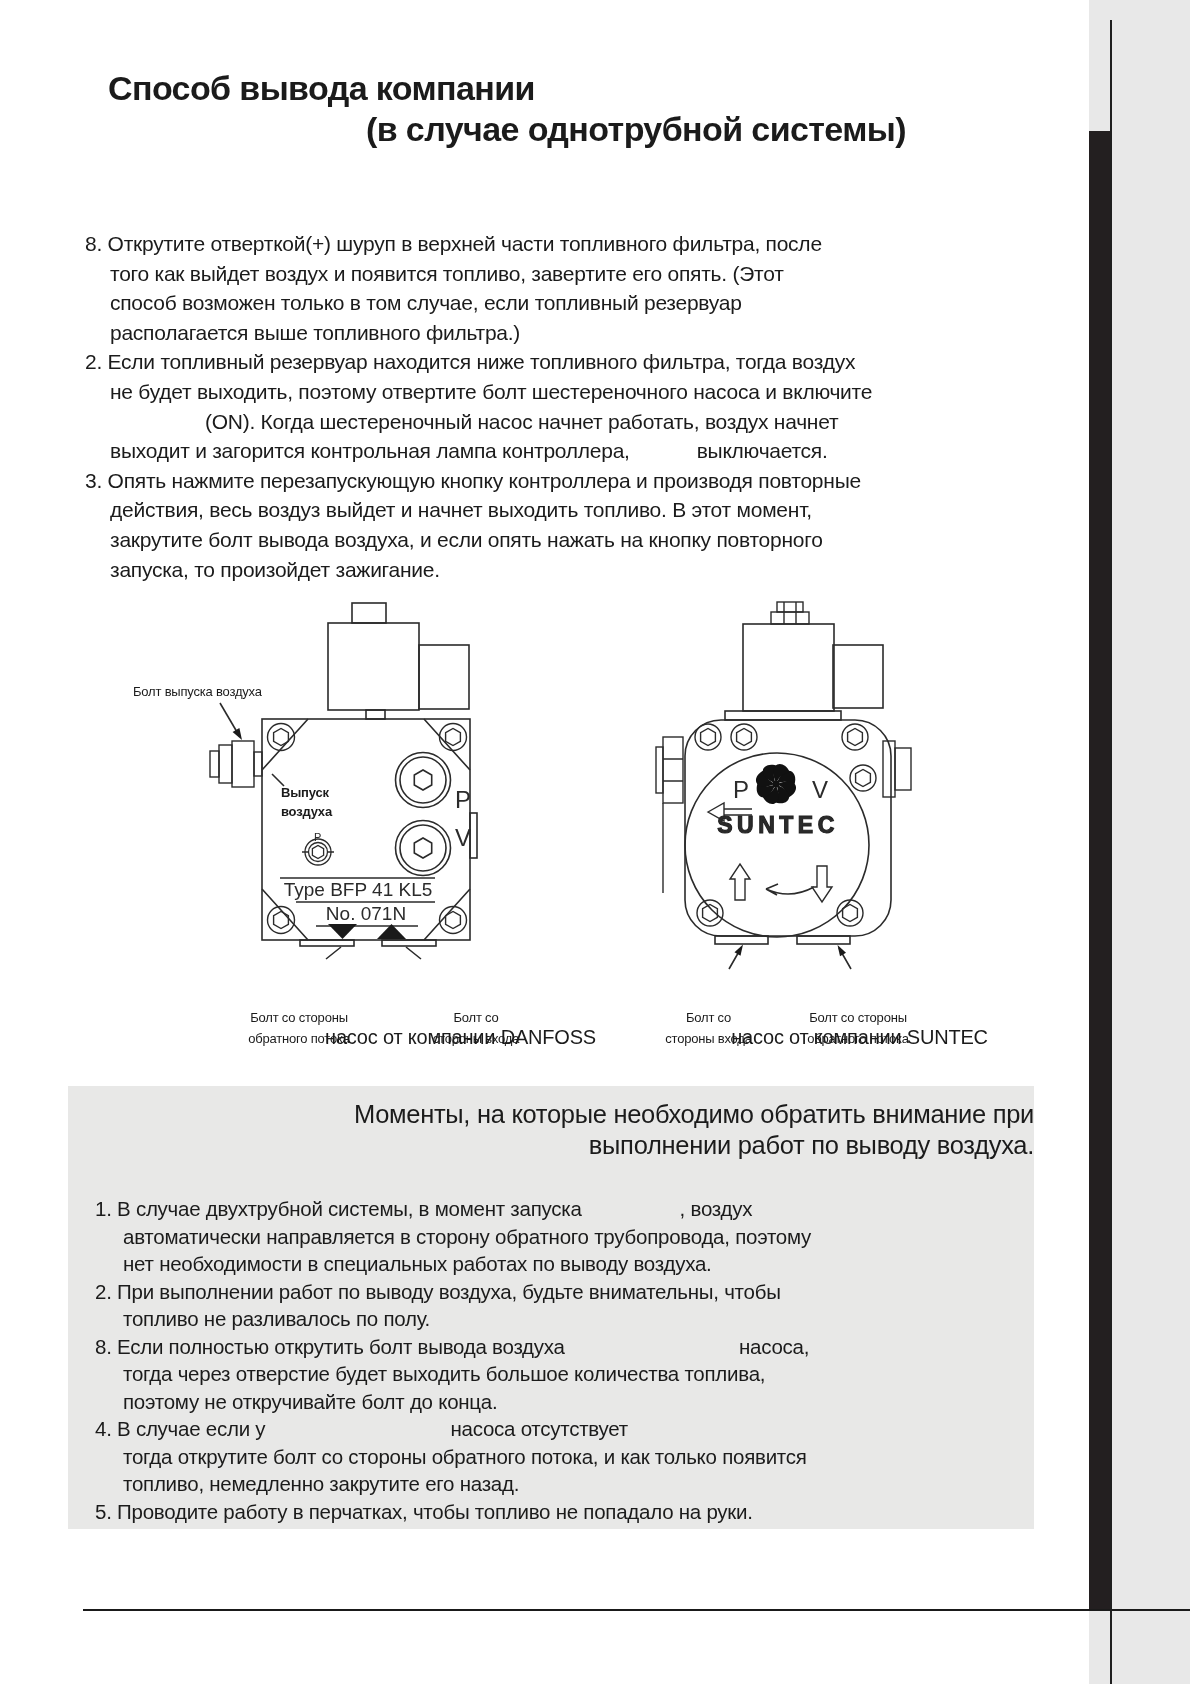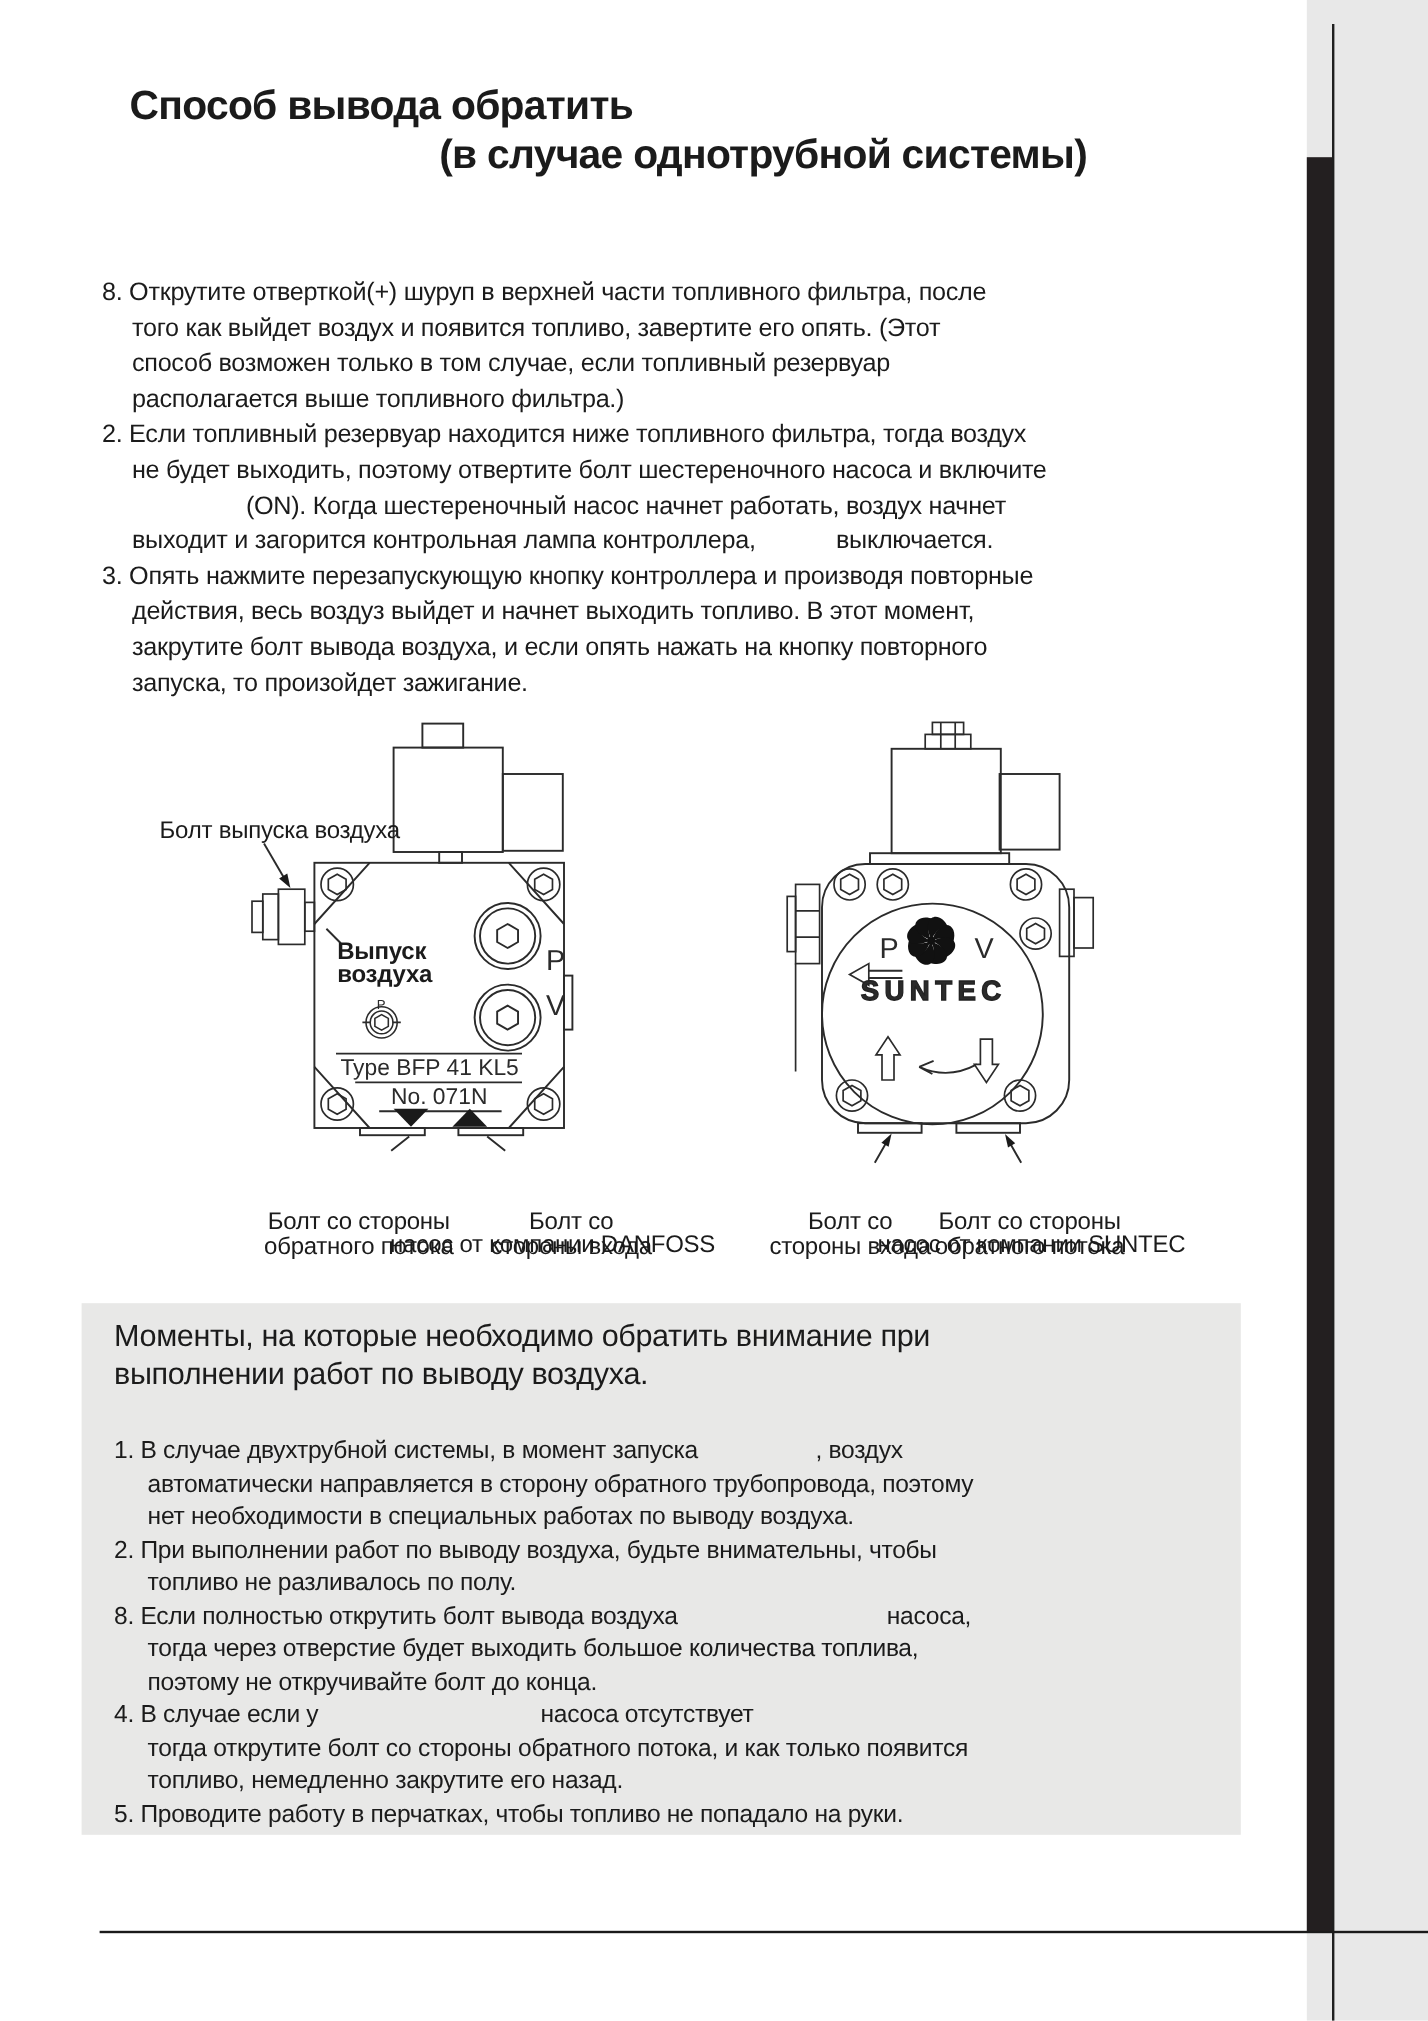--- a/index.html
+++ b/index.html
@@ -13,44 +13,44 @@
   .thin-vline{left:1110px;top:20px;width:2px;height:1664px;background:#1f1f1f;}
   .bottom-rule{left:83px;top:1609px;width:1107px;height:2px;background:#1a1a1a;}
   
   .title{left:108px;top:68px;font-size:34px;line-height:41px;font-weight:700;
          letter-spacing:-0.6px;white-space:nowrap;}
   .title .l2{margin-left:258px;}
   
   .instr{left:85px;top:229px;width:950px;font-size:21px;line-height:29.6px;letter-spacing:-0.25px;}
   .li{white-space:pre-wrap;padding-left:25px;text-indent:-25px;}
   
-  .dlabel{font-size:20px;line-height:20.5px;white-space:pre-line;letter-spacing:-0.2px;}
+  .dlabel{font-size:13px;line-height:20.5px;white-space:pre-line;letter-spacing:-0.2px;}
   .ctr{text-align:center;margin-top:32px;}
   .bold{font-weight:700;}
   .caption{font-size:20px;white-space:nowrap;text-align:center;letter-spacing:-0.2px;}
   
   .notes{left:68px;top:1086px;width:966px;height:443px;background:#e8e8e7;}
-  .notes-heading{margin:13px 16px 0 27px;font-size:25.5px;line-height:31px;white-space:pre-line;
-                 letter-spacing:-0.3px;}
+  .notes-heading{margin:13px 0 0 27px;font-size:25.5px;line-height:31px;white-space:pre-line;
+                 letter-spacing:-0.3px;text-align:right;}
   .notes-list{margin:34px 0 0 27px;width:915px;font-size:20.5px;line-height:27.5px;
               letter-spacing:-0.25px;}
   .gli{white-space:pre-wrap;padding-left:28px;text-indent:-28px;}
   svg{position:absolute;overflow:visible;}
   svg text{font-family:"Liberation Sans","DejaVu Sans",sans-serif;fill:#2b2b2b;}
 </style>
 </head>
 <body>
 
 <div class="abs gray-col"></div>
 <div class="abs black-bar"></div>
 <div class="abs thin-vline"></div>
 <div class="abs bottom-rule"></div>
 
 <div class="abs title">
-  <div>Способ вывода обратить</div>
+  <div>Способ вывода компании</div>
   <div class="l2">(в случае однотрубной системы)</div>
 </div>
 
 <div class="abs instr">
   <div class="li">8. Открутите отверткой(+) шуруп в верхней части топливного фильтра, после
 того как выйдет воздух и появится топливо, завертите его опять. (Этот
 способ возможен только в том случае, если топливный резервуар
 располагается выше топливного фильтра.)</div>
   <div class="li">2. Если топливный резервуар находится ниже топливного фильтра, тогда воздух
 не будет выходить, поэтому отвертите болт шестереночного насоса и включите

